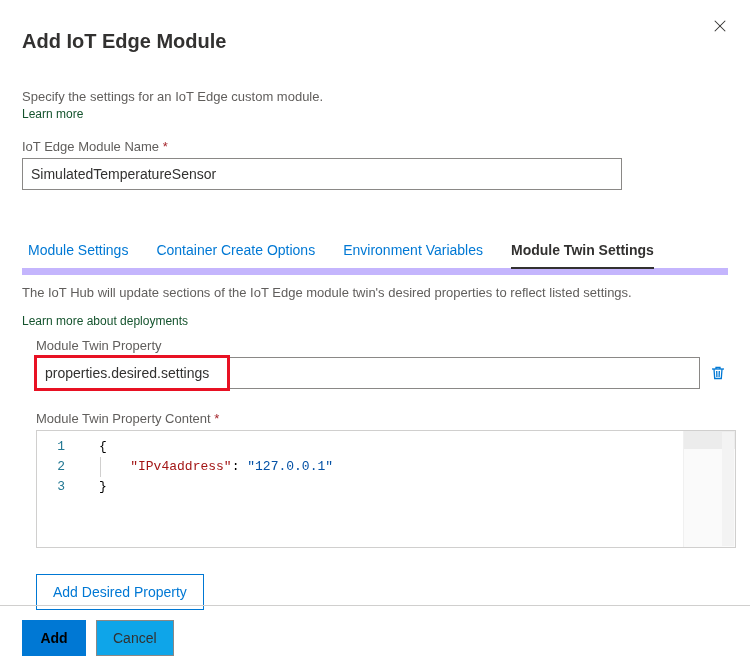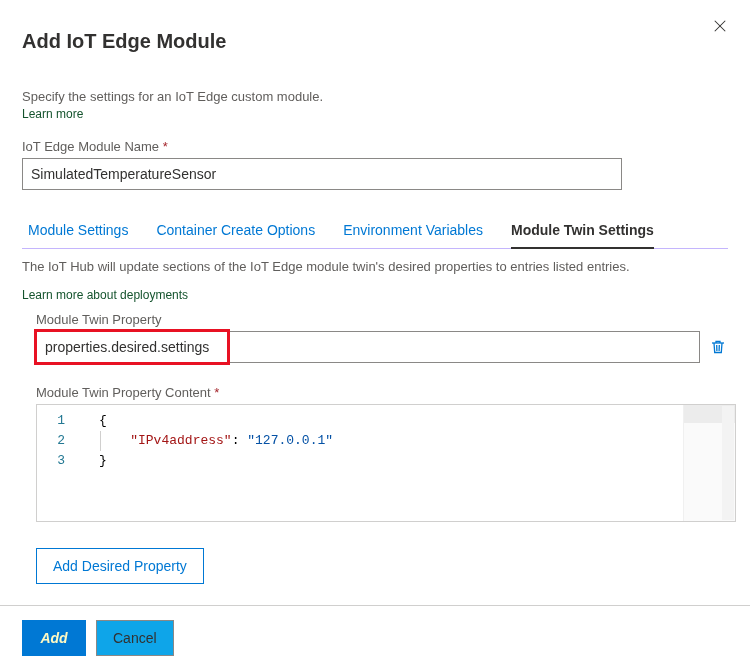--- a/index.html
+++ b/index.html
@@ -59,22 +59,22 @@
     border: 1px solid #8a8886;
     padding: 0 8px;
     font-size: 14px;
     font-family: inherit;
     color: #323130;
     background: #fff;
   }
   .tabs {
     display: flex;
     gap: 28px;
-    margin-top: 24px;
-    border-bottom: 1px solid #c4b5fd;
+    margin-top: 44px;
+    border-bottom: 7px solid #c4b5fd;
     padding: 0 6px;
   }
   .tab {
     padding: 8px 0 10px 0;
     font-size: 14px;
     color: #0078d4;
     cursor: pointer;
     position: relative;
   }
   .tab.active {
@@ -188,23 +188,22 @@
     border: 1px solid transparent;
     min-width: 64px;
   }
   .btn-secondary {
     border-color: #0078d4;
     color: #0078d4;
     background: #fff;
   }
   .btn-primary {
     background: #0078d4;
-    color: #fef9c3;
+    color: #000000;
     font-weight: 600;
-    font-style: italic;
   }
   .btn-default {
     background: #0ea5e9;
     border-color: #8a8886;
     color: #323130;
   }
   .add-prop-row { margin-top: 26px; margin-left: 14px; }
   .footer {
     position: absolute;
     left: 0; right: 0; bottom: 0;
@@ -243,21 +242,21 @@
   </div>
   <input class="text-input" type="text" value="SimulatedTemperatureSensor" style="">
 
   <div class="tabs">
     <div class="tab">Module Settings</div>
     <div class="tab">Container Create Options</div>
     <div class="tab">Environment Variables</div>
     <div class="tab active">Module Twin Settings</div>
   </div>
 
-  <p class="desc">The IoT Hub will update sections of the IoT Edge module twin's desired properties to entries listed entries.</p>
+  <p class="desc">The IoT Hub will update sections of the IoT Edge module twin's desired properties to reflect listed settings.</p>
   <a class="link">Learn more about deployments</a>
 
   <div class="prop-block">
     <div class="prop-label">Module Twin Property</div>
     <div class="prop-row">
       <div class="highlight-box"></div>
       <input class="prop-input" type="text" value="properties.desired.settings" style="">
       <div class="delete-btn">
         <svg viewBox="0 0 16 16" fill="none" stroke="currentColor" stroke-width="1.3">
           <path d="M2 4h12"></path>

